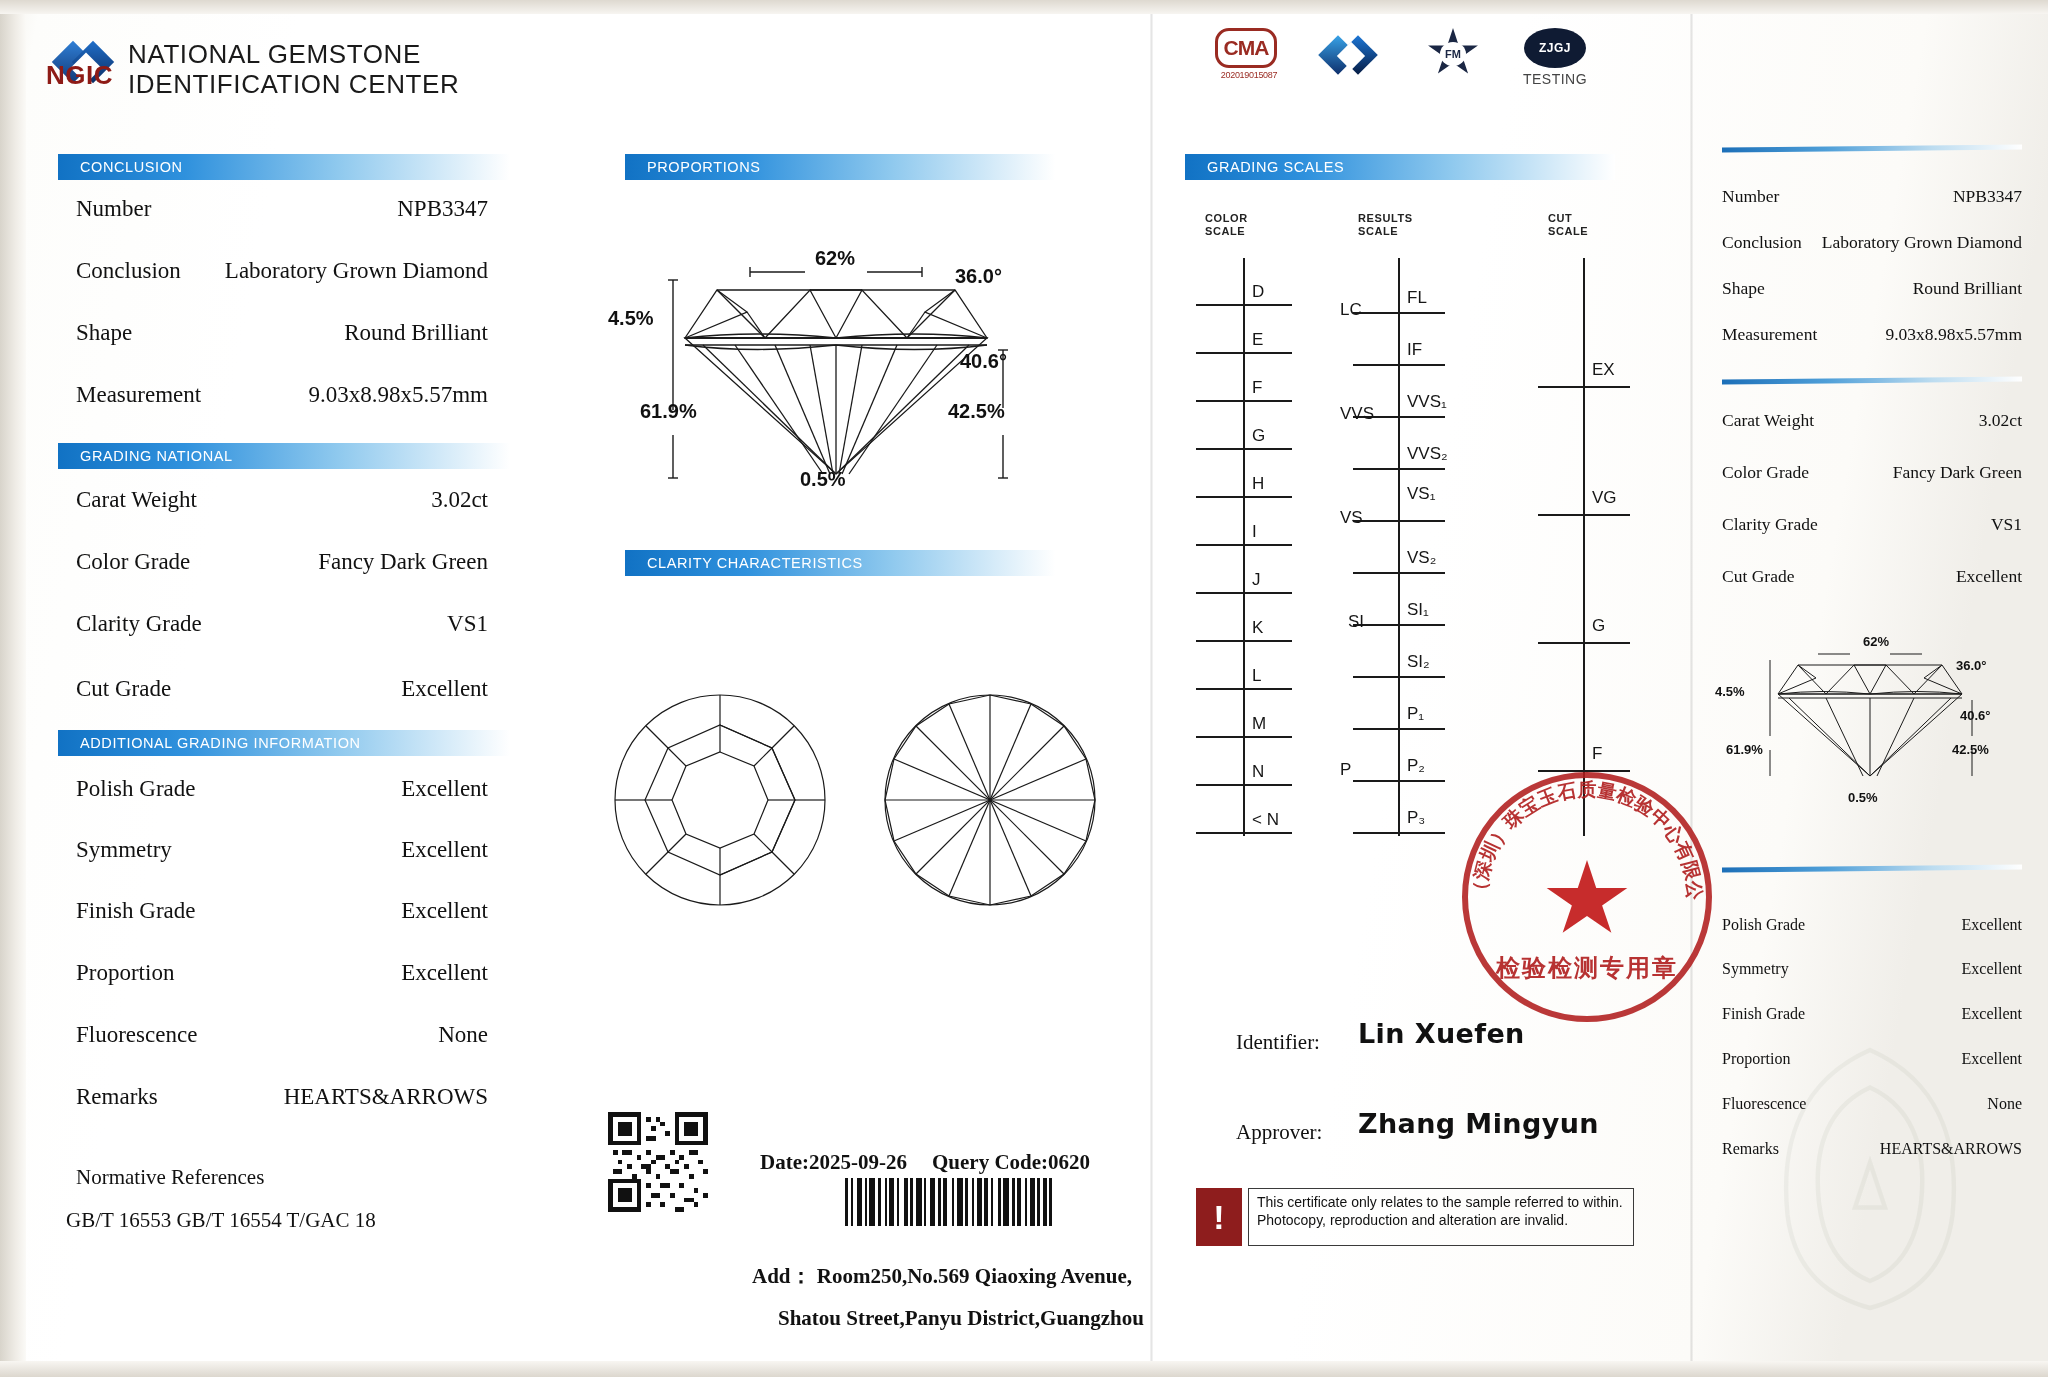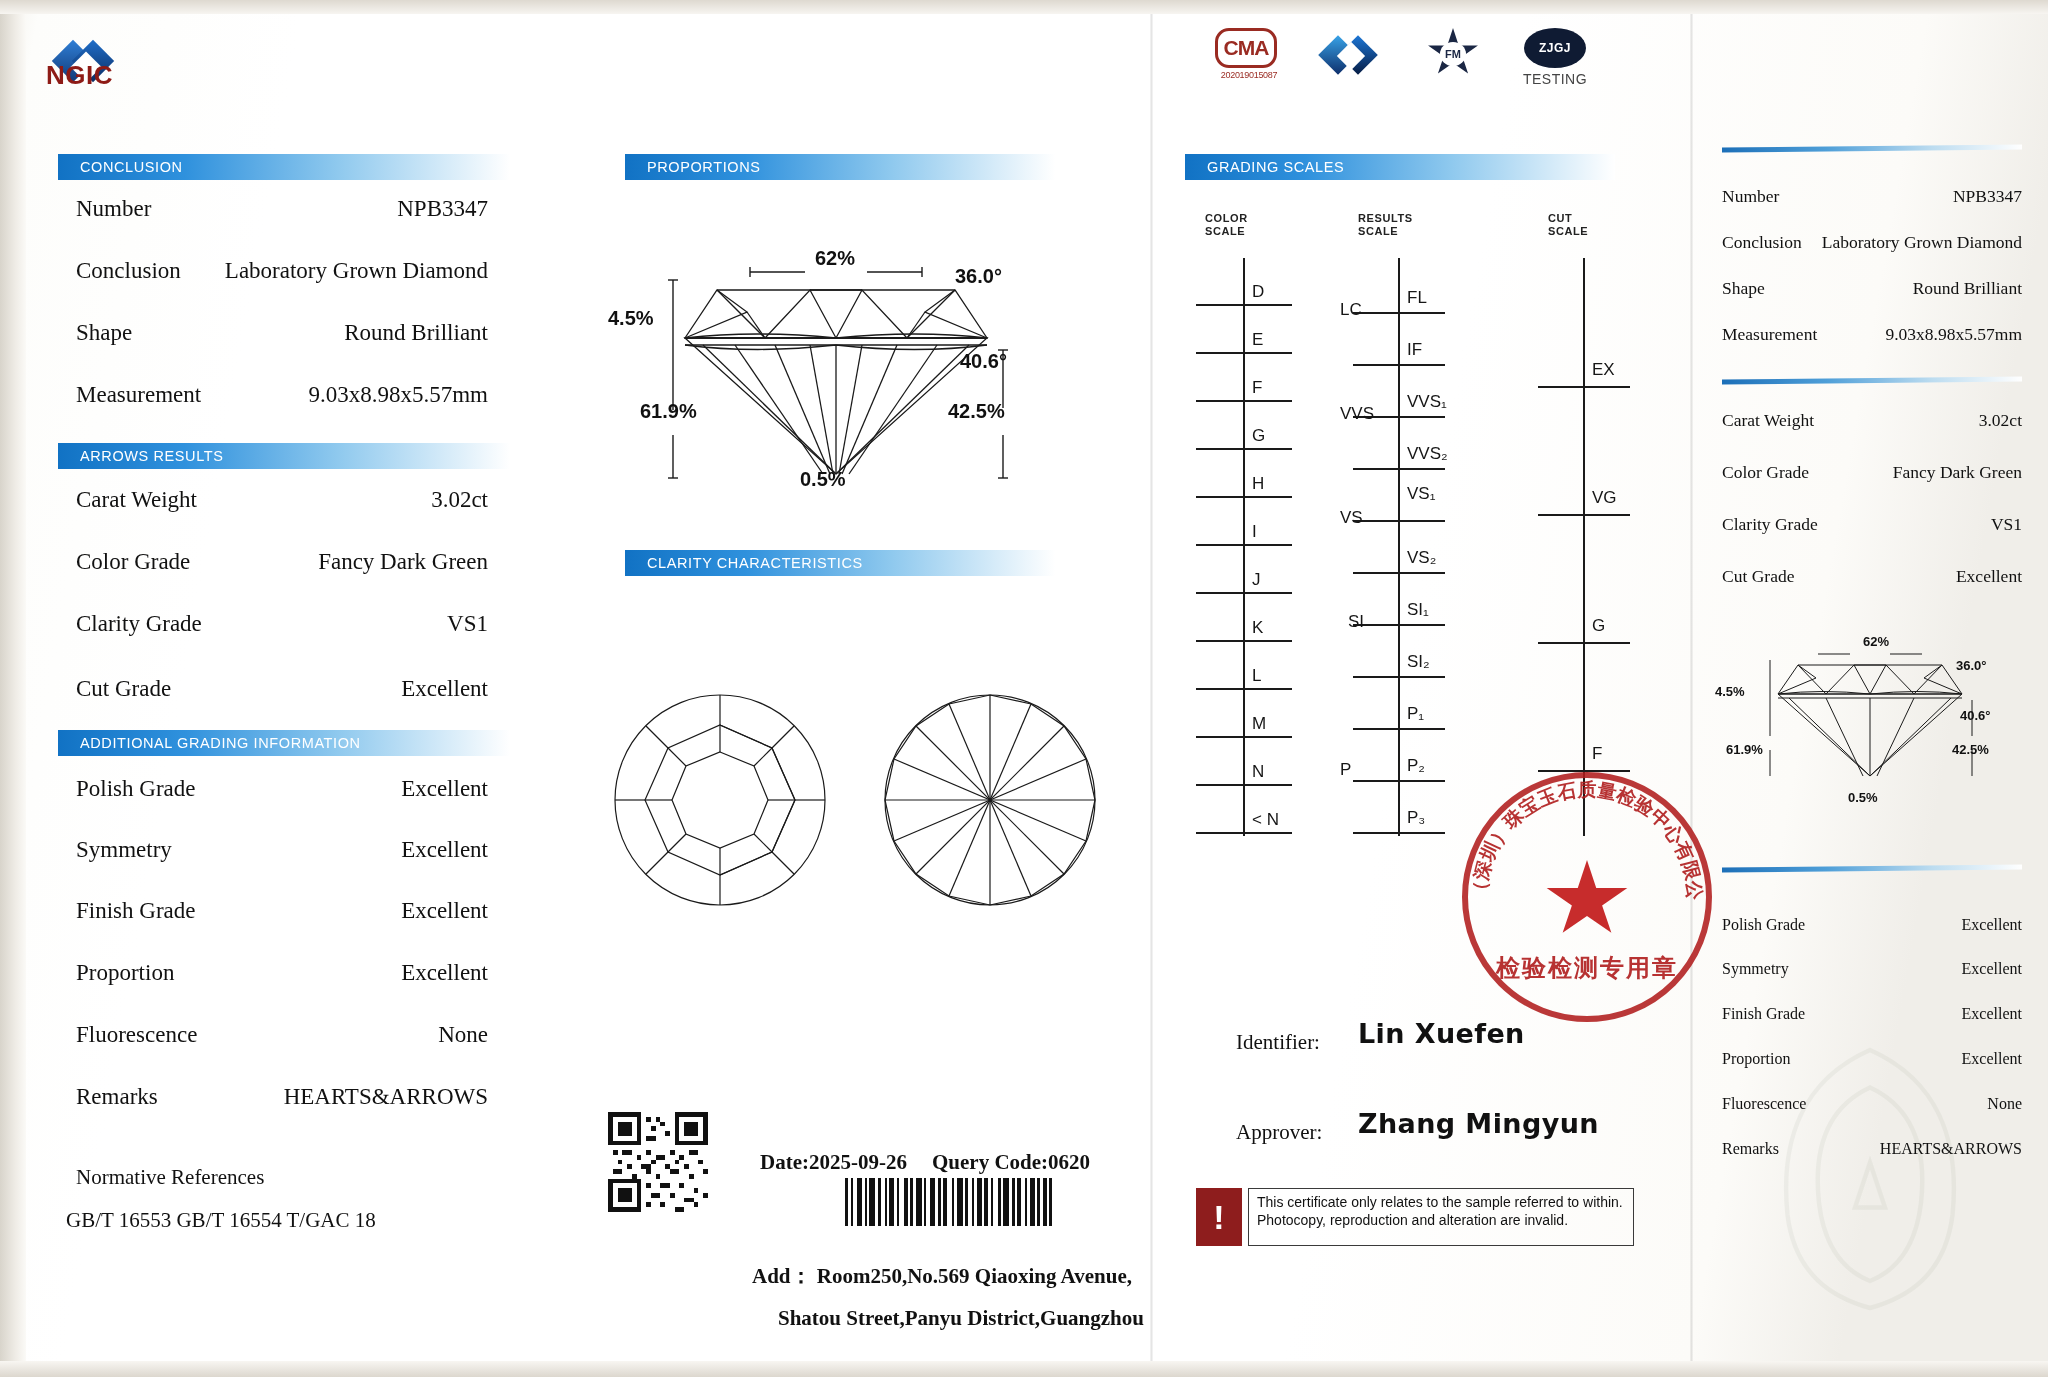--- a/index.html
+++ b/index.html
@@ -142,20 +142,24 @@
 <div class="edge-bottom"></div>
 <div class="fold" style="left:1150px"></div>
 <div class="fold" style="left:1690px"></div>
 
 <div class="logo-wrap">
   <div class="logo-mark">
     <div class="d1"></div>
       <div class="d2"></div>
       <div class="notch"></div>
   </div>
+  <div class="logo-text">
+    <div>NATIONAL GEMSTONE</div>
+    <div>IDENTIFICATION CENTER</div>
+  </div>
 </div>
 <div class="ngic">NGIC</div>
 
 <div class="accred">
   <div class="acc">
     <div class="cma-box">CMA</div>
     <div class="cma-num">202019015087</div>
   </div>
   <div class="acc">
     <div class="blue-diamond">
@@ -192,21 +196,21 @@
 <div class="field" style="left:76px;top:320px">
   <span class="lbl">Shape</span>
   <span class="val">Round Brilliant</span>
 </div>
 <div class="field" style="left:76px;top:382px">
   <span class="lbl">Measurement</span>
   <span class="val">9.03x8.98x5.57mm</span>
 </div>
 
 <div class="bar" style="left:58px;top:443px">
-  <span>ARROWS RESULTS</span>
+  <span>GRADING NATIONAL</span>
 </div>
 <div class="field" style="left:76px;top:487px">
   <span class="lbl">Carat Weight</span>
   <span class="val">3.02ct</span>
 </div>
 <div class="field" style="left:76px;top:549px">
   <span class="lbl">Color Grade</span>
   <span class="val">Fancy Dark Green</span>
 </div>
 <div class="field" style="left:76px;top:611px">

